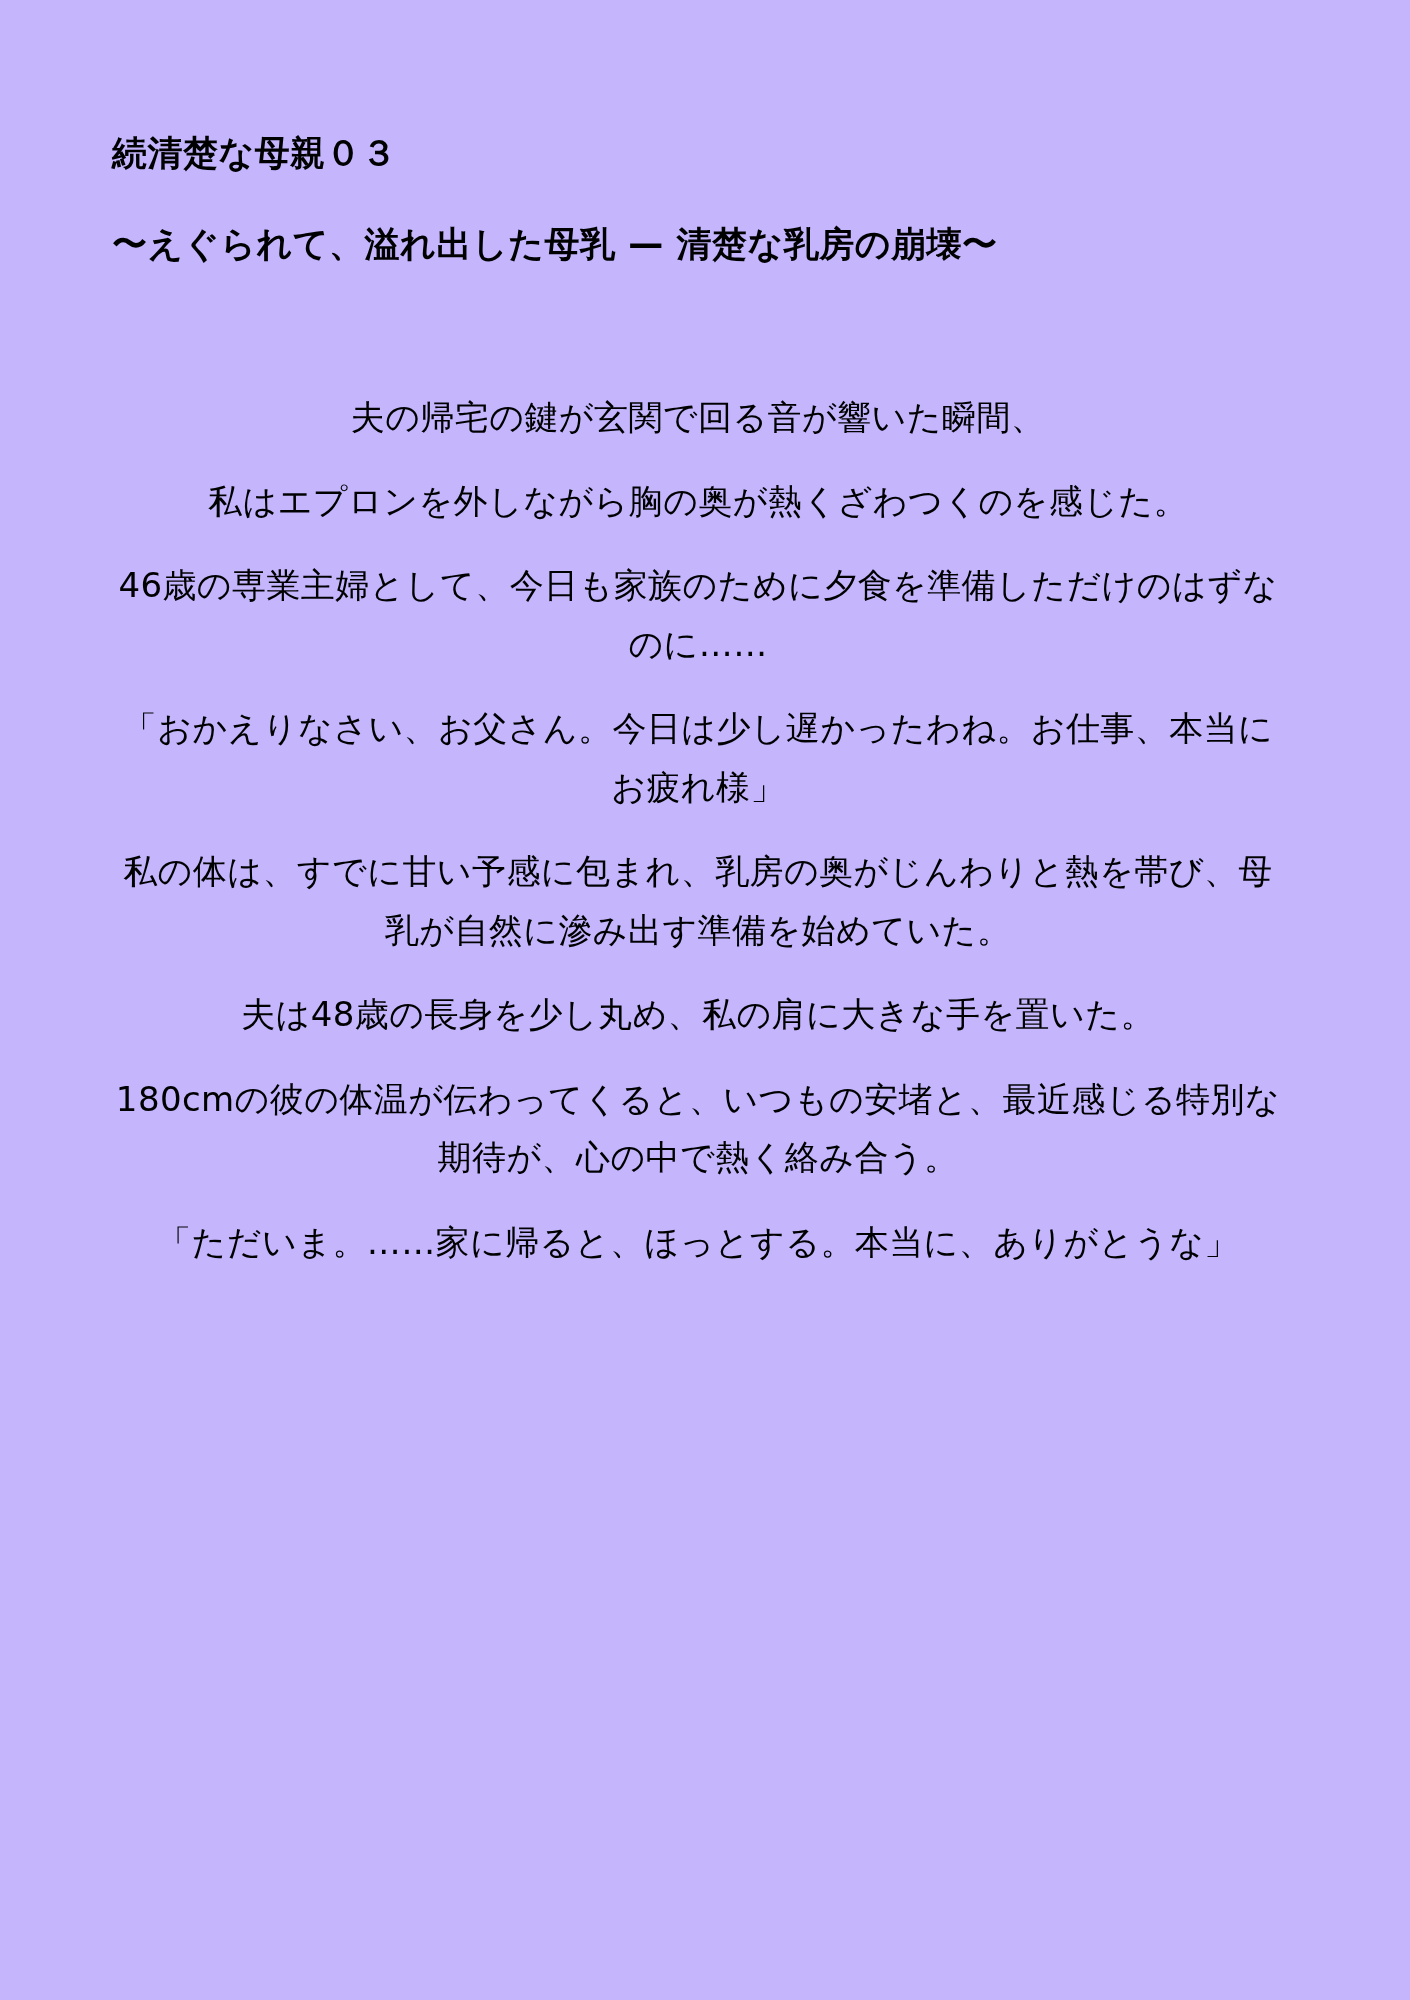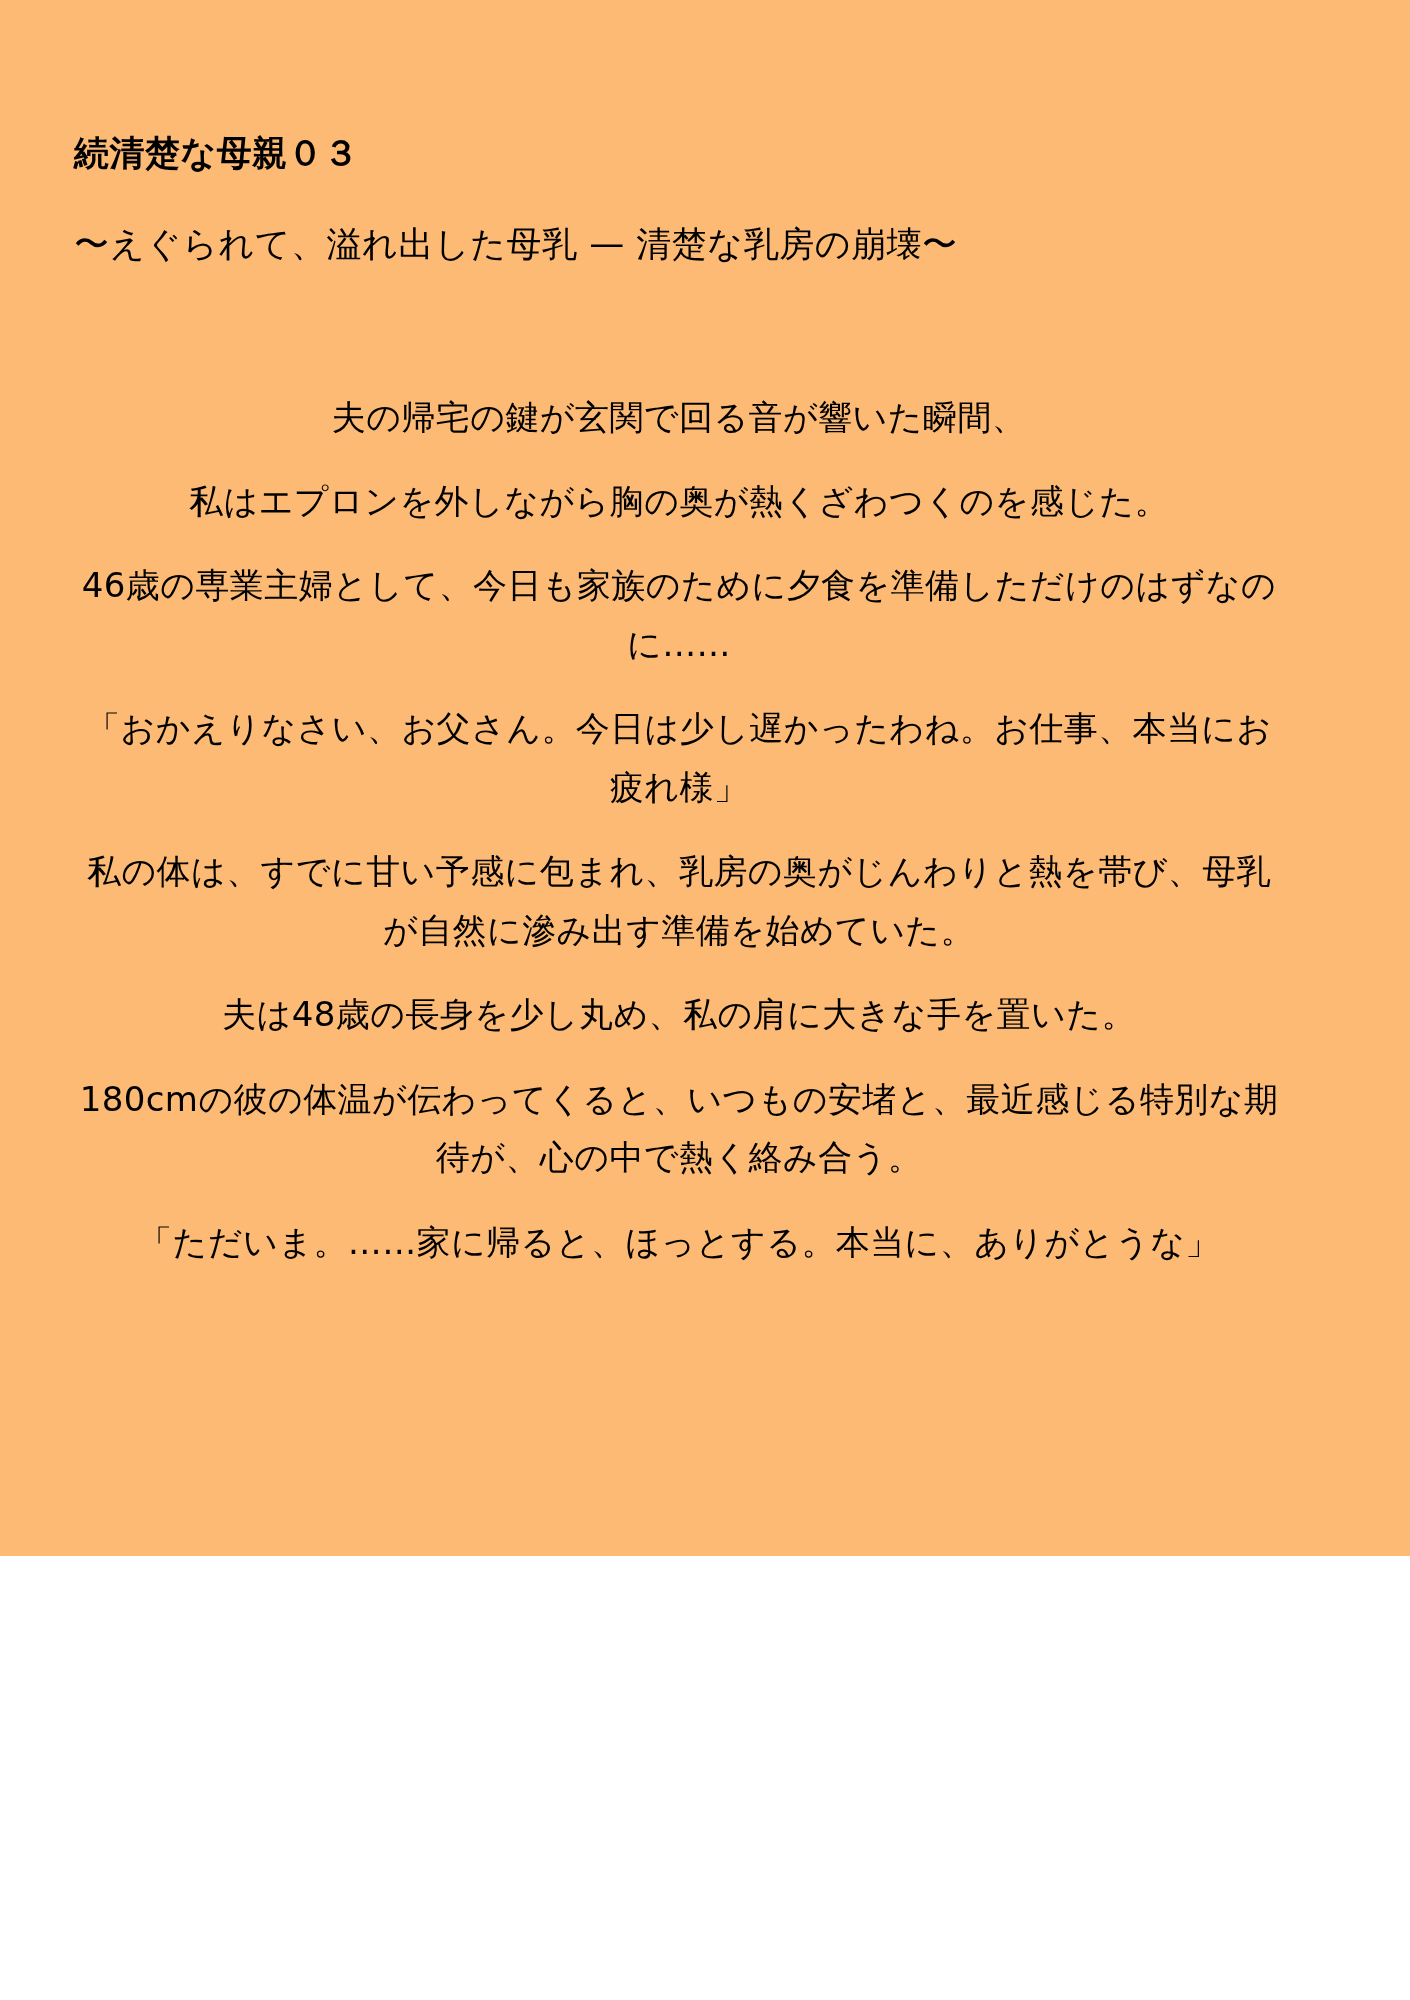--- a/index.html
+++ b/index.html
@@ -10,36 +10,36 @@
   body {
     width: 1410px;
     height: 2000px;
     font-family: "DejaVu Sans", "Liberation Sans", sans-serif;
     color: #000000;
     -webkit-font-smoothing: antialiased;
   }
   .page {
     box-sizing: border-box;
     width: 1410px;
-    height: 1556px;
-    padding: 128px 126px 0 74px;
-    background: #fdba74;
+    height: 2000px;
+    padding: 128px 126px 0 112px;
+    background: #c4b5fd;
     position: relative;
     overflow: hidden;
   }
   .doc-title {
     font-size: 35px;
     font-weight: bold;
     line-height: 1.45;
     letter-spacing: 0.5px;
     margin: 0 0 40px 0;
   }
   .doc-subtitle {
     font-size: 35px;
-    font-weight: normal;
+    font-weight: bold;
     line-height: 1.45;
     letter-spacing: 0.5px;
     margin: 0 0 118px 0;
   }
   .body-block {
     margin: 0;
   }
   .para {
     font-size: 34px;
     line-height: 1.72;

